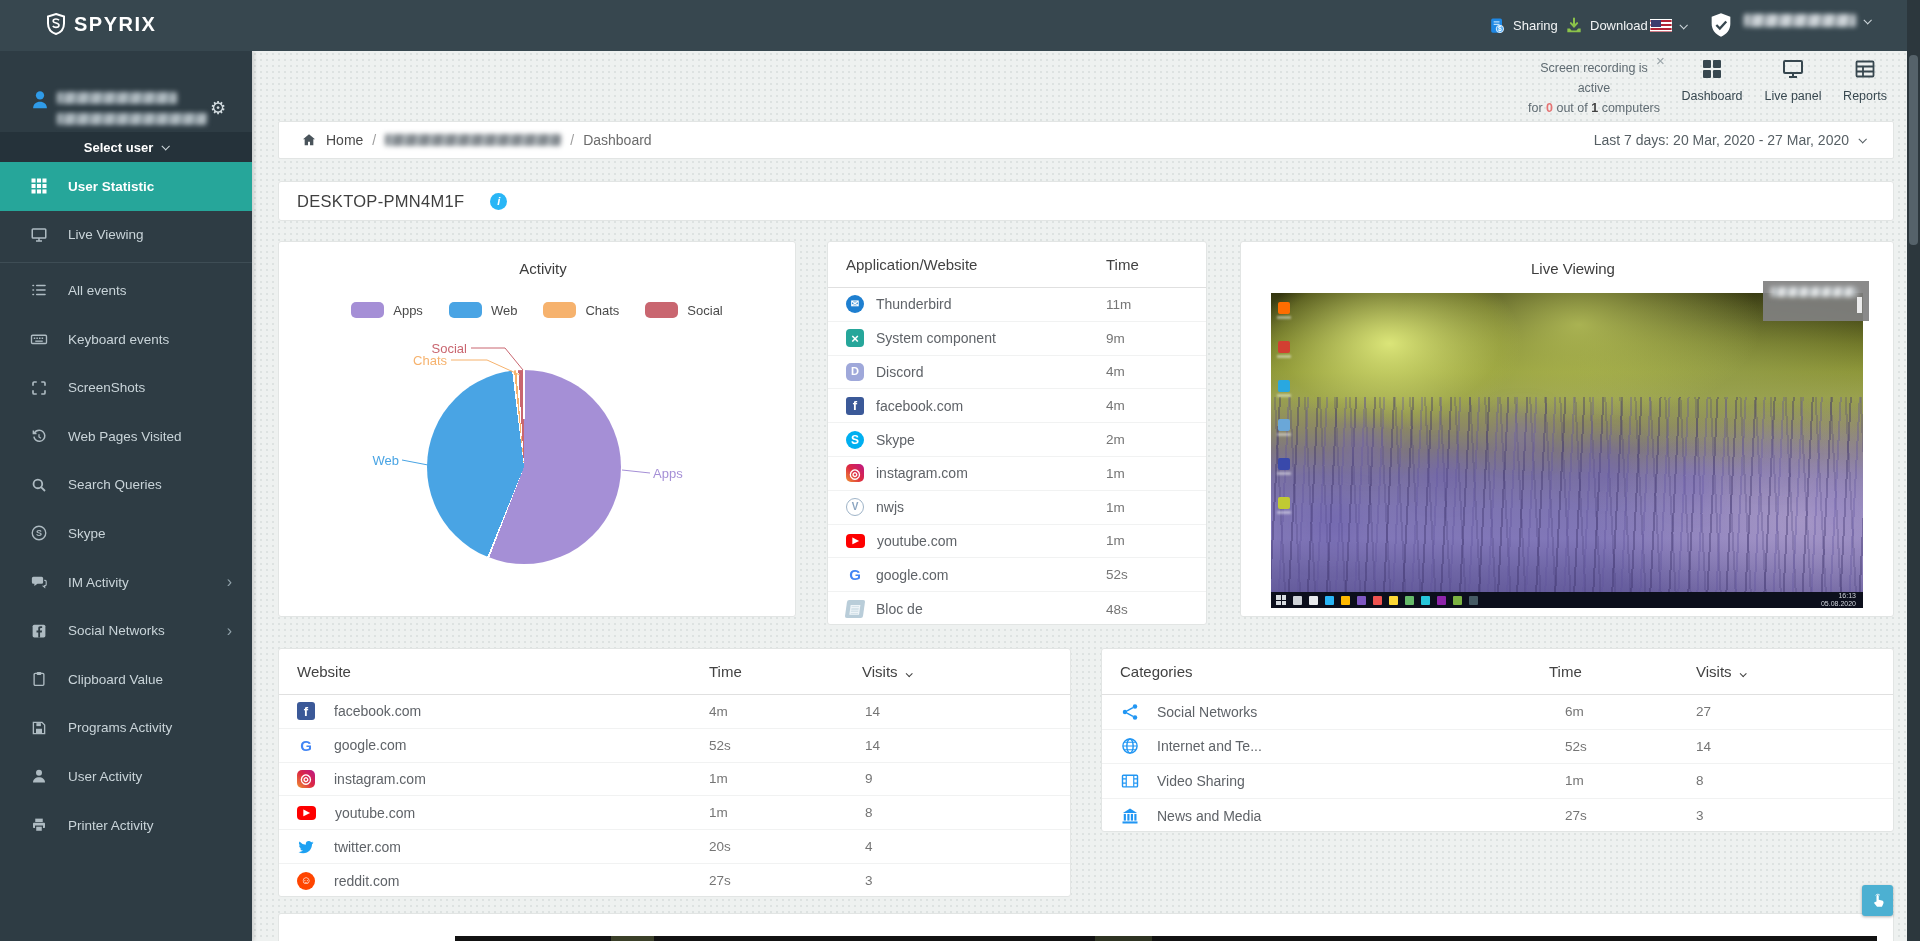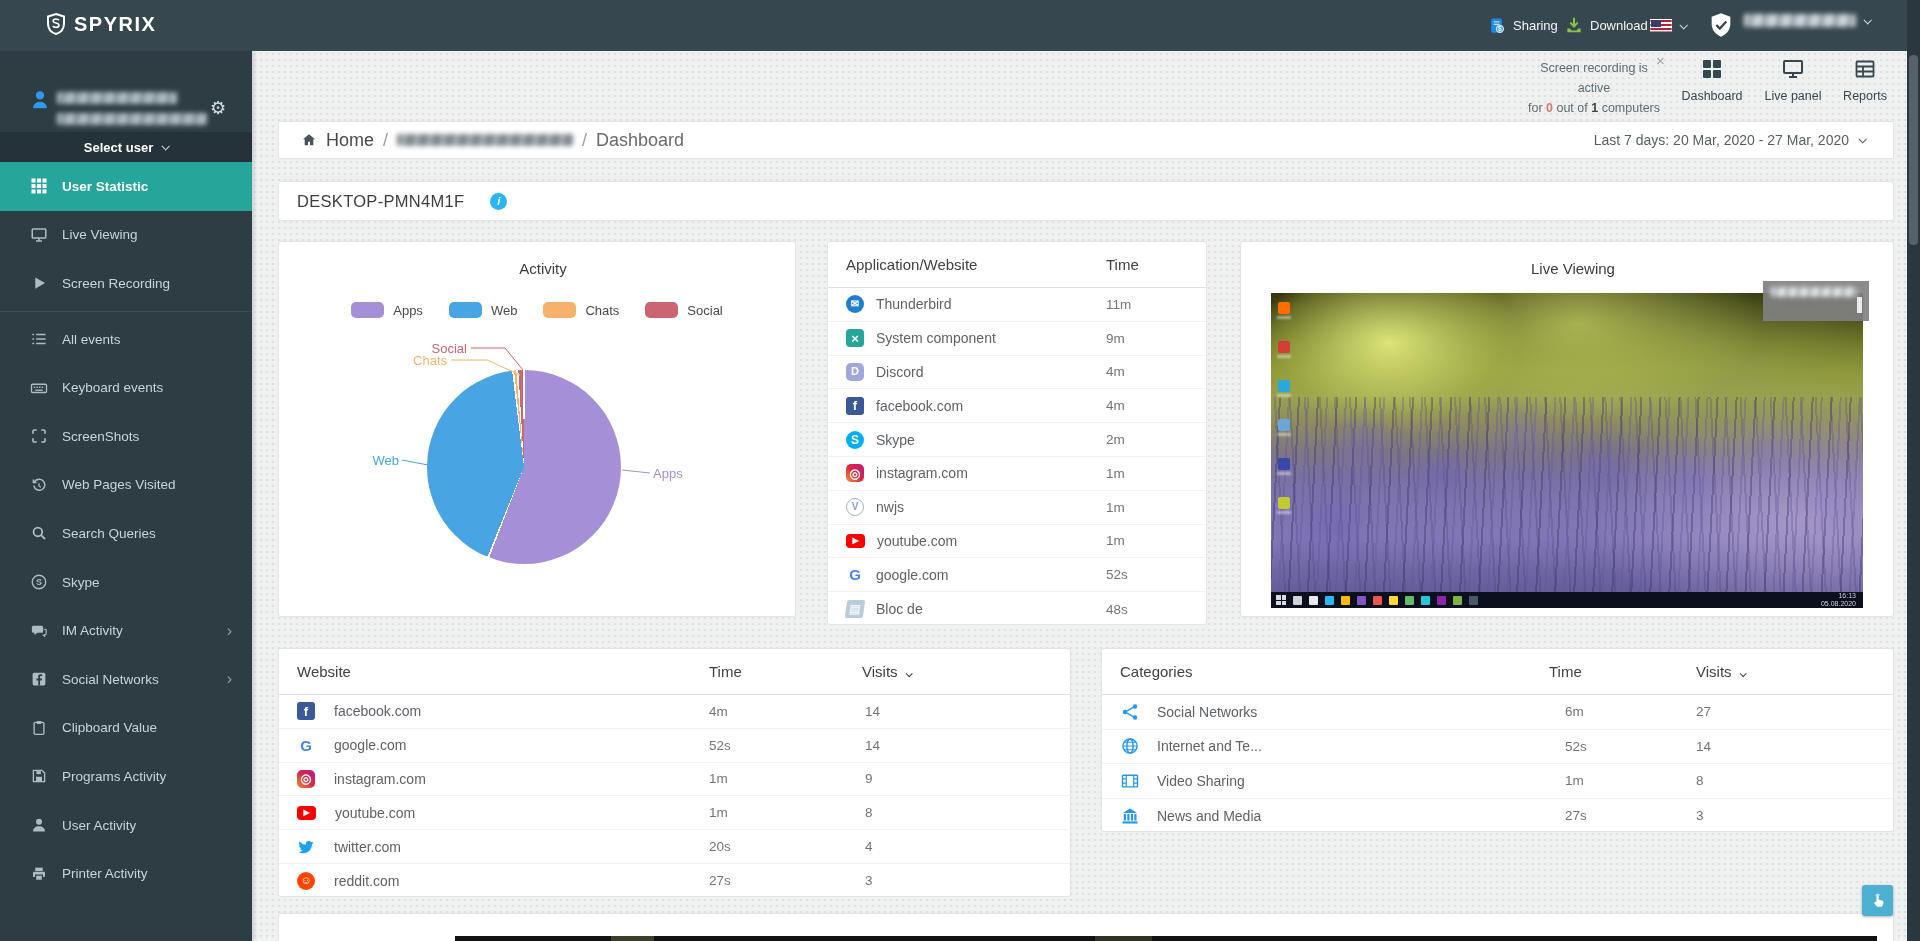--- a/index.html
+++ b/index.html
@@ -32,21 +32,21 @@
   .sidebar { position:absolute; left:0; top:51px; width:252px; height:890px; background:#2e3c44; z-index:20; box-shadow:2px 0 4px rgba(0,0,0,.15); overflow:hidden; }
   .side-user { position:absolute; left:0; top:0; width:252px; height:81px; }
   .avatar-icon { position:absolute; left:29px; top:38px; width:22px; height:30px; color:#2f9be8; }
   .user-line1 { position:absolute; left:57px; top:41px; width:120px; height:12px; }
   .user-line2 { position:absolute; left:57px; top:62px; width:150px; height:12px; }
   .side-gear { position:absolute; left:210px; top:48px; font-size:18px; color:#d3dce0; cursor:pointer; line-height:1; }
   .select-user { position:absolute; left:0; top:81px; width:252px; height:30px; background:#25323a; color:#fff; font-size:13px; font-weight:bold; display:flex; align-items:center; justify-content:center; gap:9px; cursor:pointer;text-align:right; }
   .side-menu { position:absolute; left:0; top:111px; width:252px; }
   .side-item { position:relative; height:48.6px; display:flex; align-items:center; padding-left:30px; color:#c9d4d9; font-size:13.5px; cursor:pointer; }
   .side-item .ic { width:18px; height:18px; color:#aebbc2; flex:0 0 18px; }
-  .side-label { margin-left:14px; }
+  .side-label { margin-left:20px; }
   .side-item.active { background:#26a69a; color:#fff; font-weight:bold; }
   .side-item.active .ic { color:#fff; }
   .side-chev { position:absolute; right:20px; font-size:16px; color:#8fa0a8; }
   .side-divider { height:0; border-top:1px solid #3e4d55; margin:3px 0; }
 
   
   .scrollbar { position:absolute; right:0; top:0; width:13px; height:941px; background:#2c373d; z-index:40; }
   .scroll-thumb { position:absolute; left:2px; top:55px; width:9px; height:190px; background:#55626a; border-radius:4px; }
 
   
@@ -64,21 +64,21 @@
   .notice-close { position:absolute; left:1656px; top:52px; font-size:15px; color:#9aa4a9; cursor:pointer; z-index:6;}
   .nav-item { position:absolute; top:57px; text-align:center; color:#37474f; cursor:pointer; z-index:5;}
   .nav-item .ic { width:24px; height:24px; display:inline-block; color:#37474f; }
   .nav-label { font-size:12.5px; margin-top:4px; color:#37474f; }
   .nav-dashboard { left:1672px; width:80px; }
   .nav-livepanel { left:1752px; width:82px; }
   .nav-reports  { left:1834px; width:62px; }
 
   
   .crumbbar { position:absolute; left:278px; top:121px; width:1616px; height:38px; background:#fff; border:1px solid #e2e5e4; border-radius:2px; }
-  .crumb { position:absolute; left:22px; top:0; height:36px; display:flex; align-items:center; gap:9px; font-size:18px; color:#4a4a4a; }
+  .crumb { position:absolute; left:22px; top:0; height:36px; display:flex; align-items:center; gap:9px; font-size:14px; color:#4a4a4a; }
   .crumb .ic { width:16px; height:16px; color:#4a545b; }
   .crumb-sep { color:#9e9e9e; }
   .crumb-masked { width:176px; height:12px; }
   .crumb-current { color:#6b6b6b; }
   .daterange { position:absolute; right:28px; top:0; height:36px; display:flex; align-items:center; gap:10px; font-size:14px; color:#565f64; cursor:pointer; }
   .daterange .cv { color:#565f64; }
 
   
   .title-card { left:278px; top:181px; width:1616px; height:40px; }
   .title-inner { position:absolute; left:18px; top:0; height:38px; display:flex; align-items:center; gap:26px; }
@@ -258,28 +258,20 @@
           <span class="side-label">User Statistic</span>
         </div>
         <div class="side-item">
           <span class="ic">
             <svg viewBox="0 0 24 24" fill="none" stroke="currentColor" stroke-width="2">
               <rect x="3" y="4" width="18" height="12" rx="1"></rect>
               <path d="M12 16v4M8 20h8"></path>
             </svg>
           </span>
           <span class="side-label">Live Viewing</span>
-        </div>
-        <div class="side-item">
-          <span class="ic">
-            <svg viewBox="0 0 24 24">
-              <path fill="currentColor" d="M7 4.5l13 7.5-13 7.5z"></path>
-            </svg>
-          </span>
-          <span class="side-label">Screen Recording</span>
         </div>
         <div class="side-divider"></div>
         <div class="side-item">
           <span class="ic">
             <svg viewBox="0 0 24 24" stroke="currentColor" stroke-width="2.2" stroke-linecap="round" fill="none">
               <path d="M4 6h.6M4 12h.6M4 18h.6M9 6h11M9 12h11M9 18h11"></path>
             </svg>
           </span>
           <span class="side-label">All events</span>
         </div>

